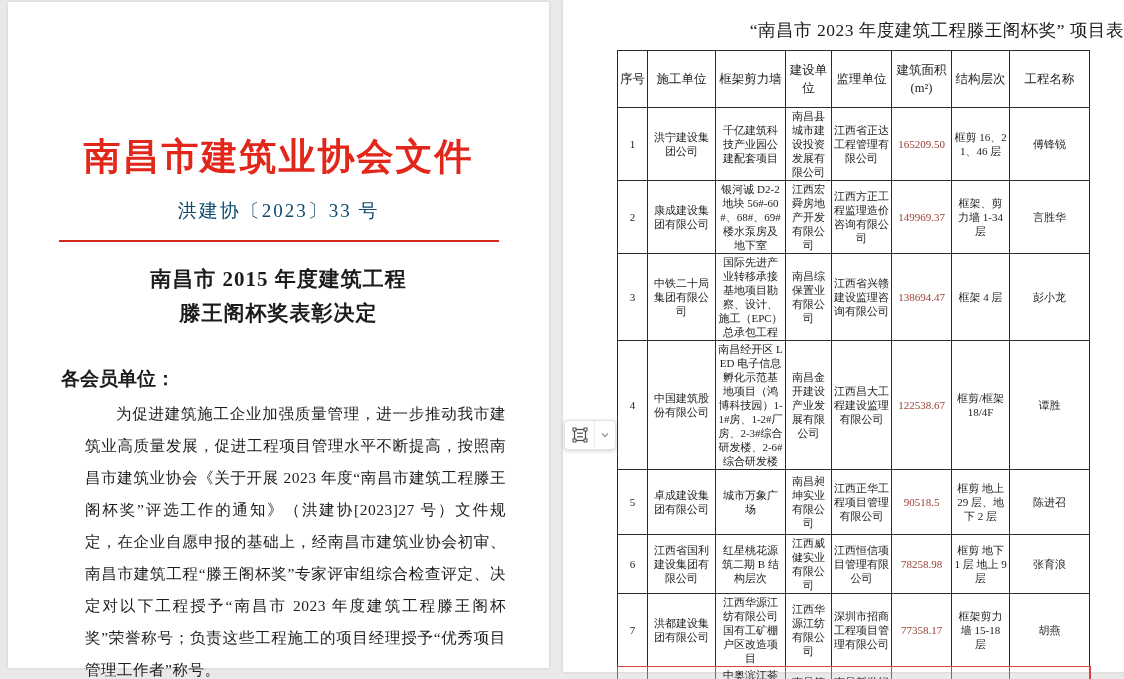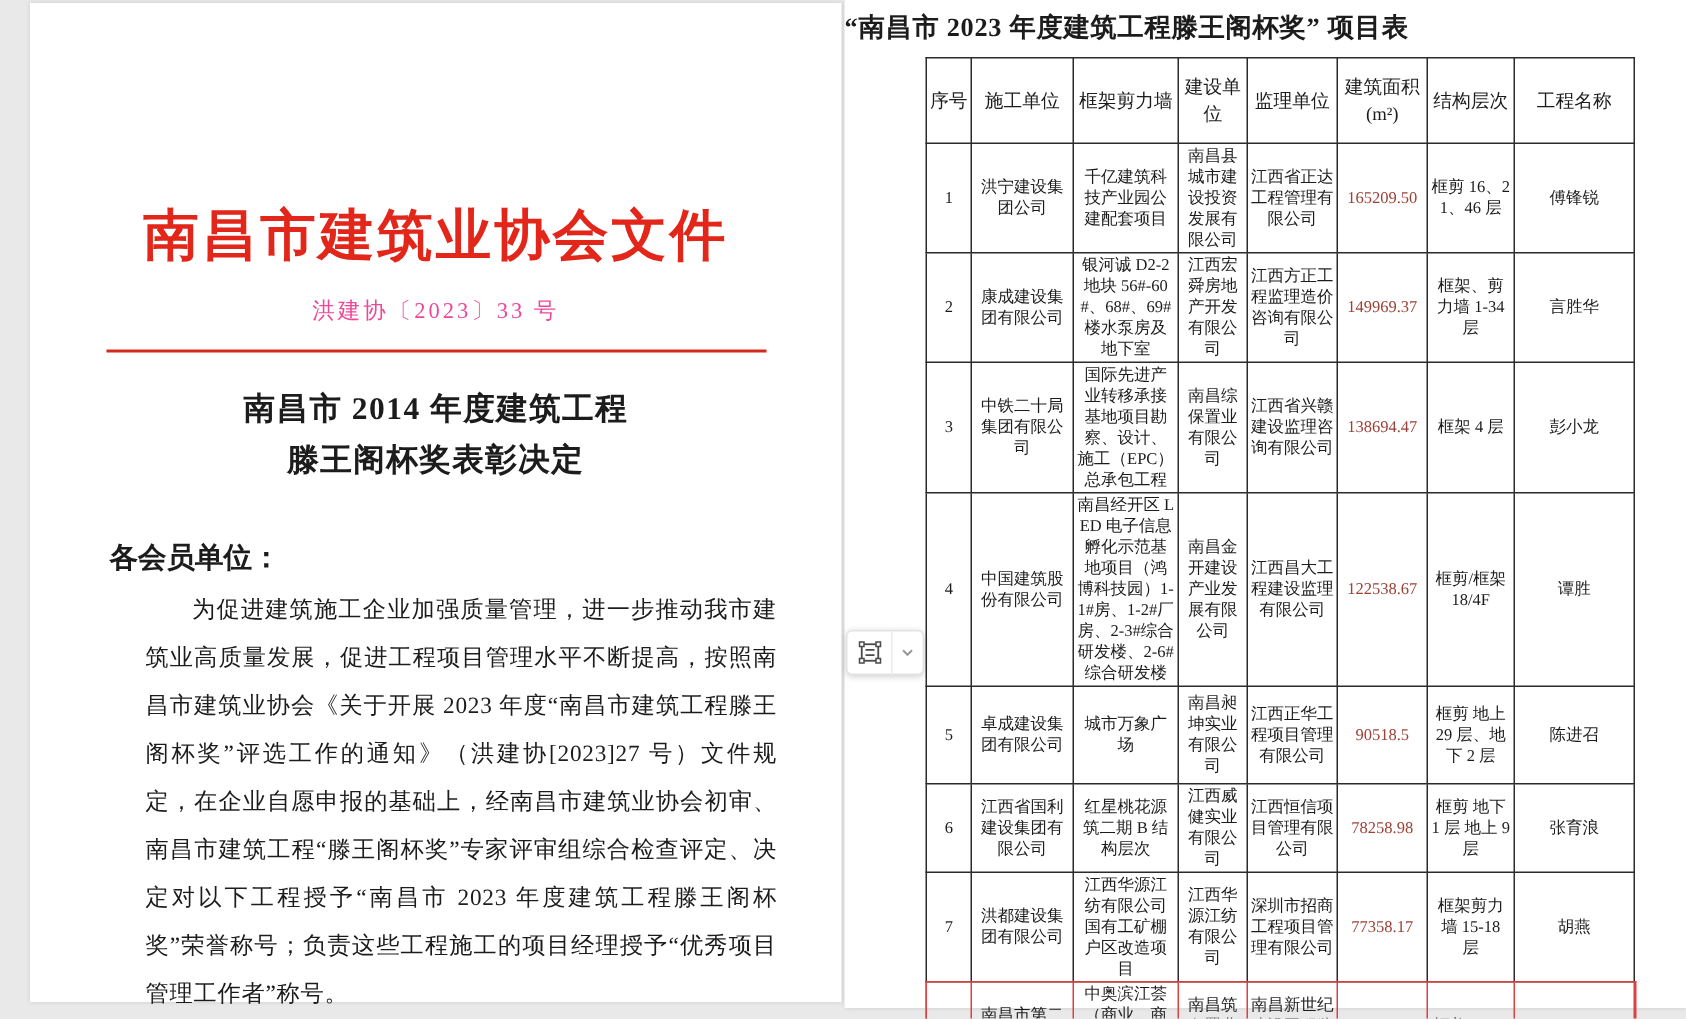--- a/index.html
+++ b/index.html
@@ -5,44 +5,44 @@
   html,body{margin:0;padding:0;}
   body{
     width:1124px;height:679px;
     background:#e9e9e9;
     position:relative;
     overflow:hidden;
     font-family:"Liberation Serif","DejaVu Serif",serif;
     color:#1c1c1c;
   }
   .page{position:absolute;background:#fff;}
-  #left-page{left:20px;top:2px;width:541px;height:666px;box-shadow:0 0 3px rgba(0,0,0,.12);}
+  #left-page{left:8px;top:2px;width:541px;height:666px;box-shadow:0 0 3px rgba(0,0,0,.12);}
   #right-page{left:563px;top:0;width:561px;height:672px;box-shadow:0 0 3px rgba(0,0,0,.12);}
 
   
   .org-title{
     margin-top:130px;text-align:center;
     font-size:37px;font-weight:bold;letter-spacing:2px;
     color:#e2261a;
     font-family:"Liberation Sans","DejaVu Sans",sans-serif;
   }
-  .doc-number{margin-top:16px;text-align:center;font-size:15px;color:#ec4899;letter-spacing:2px;}
+  .doc-number{margin-top:16px;text-align:center;font-size:19px;color:#0c4a6e;letter-spacing:2px;}
   .red-rule{margin:16px auto 0 auto;width:440px;height:2px;background:#d42a1e;}
   .doc-title{margin-top:20px;text-align:center;font-size:21px;font-weight:bold;line-height:34px;letter-spacing:1px;}
   .salutation{margin:36px 53px 0 53px;font-size:19px;font-weight:bold;}
   .body-par{
     margin:6px 43px 0 77px;
     font-size:15.5px;line-height:32px;
     text-align:justify;text-indent:2em;
     letter-spacing:0.5px;
   }
   .attachment{margin:4px 43px 17px 53px;padding-left:58px;font-size:18px;font-weight:bold;}
 
   
-  .table-title{margin-top:6px;text-align:left;font-size:17.5px;font-weight:bold;letter-spacing:0.5px;}
+  .table-title{margin-top:18px;text-align:right;font-size:17.5px;font-weight:normal;letter-spacing:0.5px;}
   table.award{
     border-collapse:collapse;table-layout:fixed;
     margin-left:54px;margin-top:8px;
     font-size:11px;line-height:14px;
   }
   table.award th,table.award td{
     border:1px solid #2b2b2b;
     text-align:center;vertical-align:middle;
     padding:1px 2px;
     word-break:break-all;
@@ -66,21 +66,21 @@
   #float-btn .seg-chevron{flex:1;display:flex;align-items:center;justify-content:center;height:100%;}
 </style>
 </head>
 <body>
 
 <div class="page" id="left-page">
   <div class="org-title">南昌市建筑业协会文件</div>
   <div class="doc-number">洪建协〔2023〕33 号</div>
   <div class="red-rule"></div>
   <div class="doc-title">
-    <div>南昌市 2014 年度建筑工程</div>
+    <div>南昌市 2015 年度建筑工程</div>
     <div>滕王阁杯奖表彰决定</div>
   </div>
   <div class="salutation">各会员单位：</div>
   <div class="body-par">为促进建筑施工企业加强质量管理，进一步推动我市建筑业高质量发展，促进工程项目管理水平不断提高，按照南昌市建筑业协会《关于开展 2023 年度“南昌市建筑工程滕王阁杯奖”评选工作的通知》（洪建协[2023]27 号）文件规定，在企业自愿申报的基础上，经南昌市建筑业协会初审、南昌市建筑工程“滕王阁杯奖”专家评审组综合检查评定、决定对以下工程授予“南昌市 2023 年度建筑工程滕王阁杯奖”荣誉称号；负责这些工程施工的项目经理授予“优秀项目管理工作者”称号。</div>
   <div class="attachment">附： “南昌市 2023 年度建筑工程滕王阁杯奖” 项目表</div>
 </div>
 
 <div class="page" id="right-page">
   <div class="table-title">“南昌市 2023 年度建筑工程滕王阁杯奖” 项目表</div>
   <table class="award">

